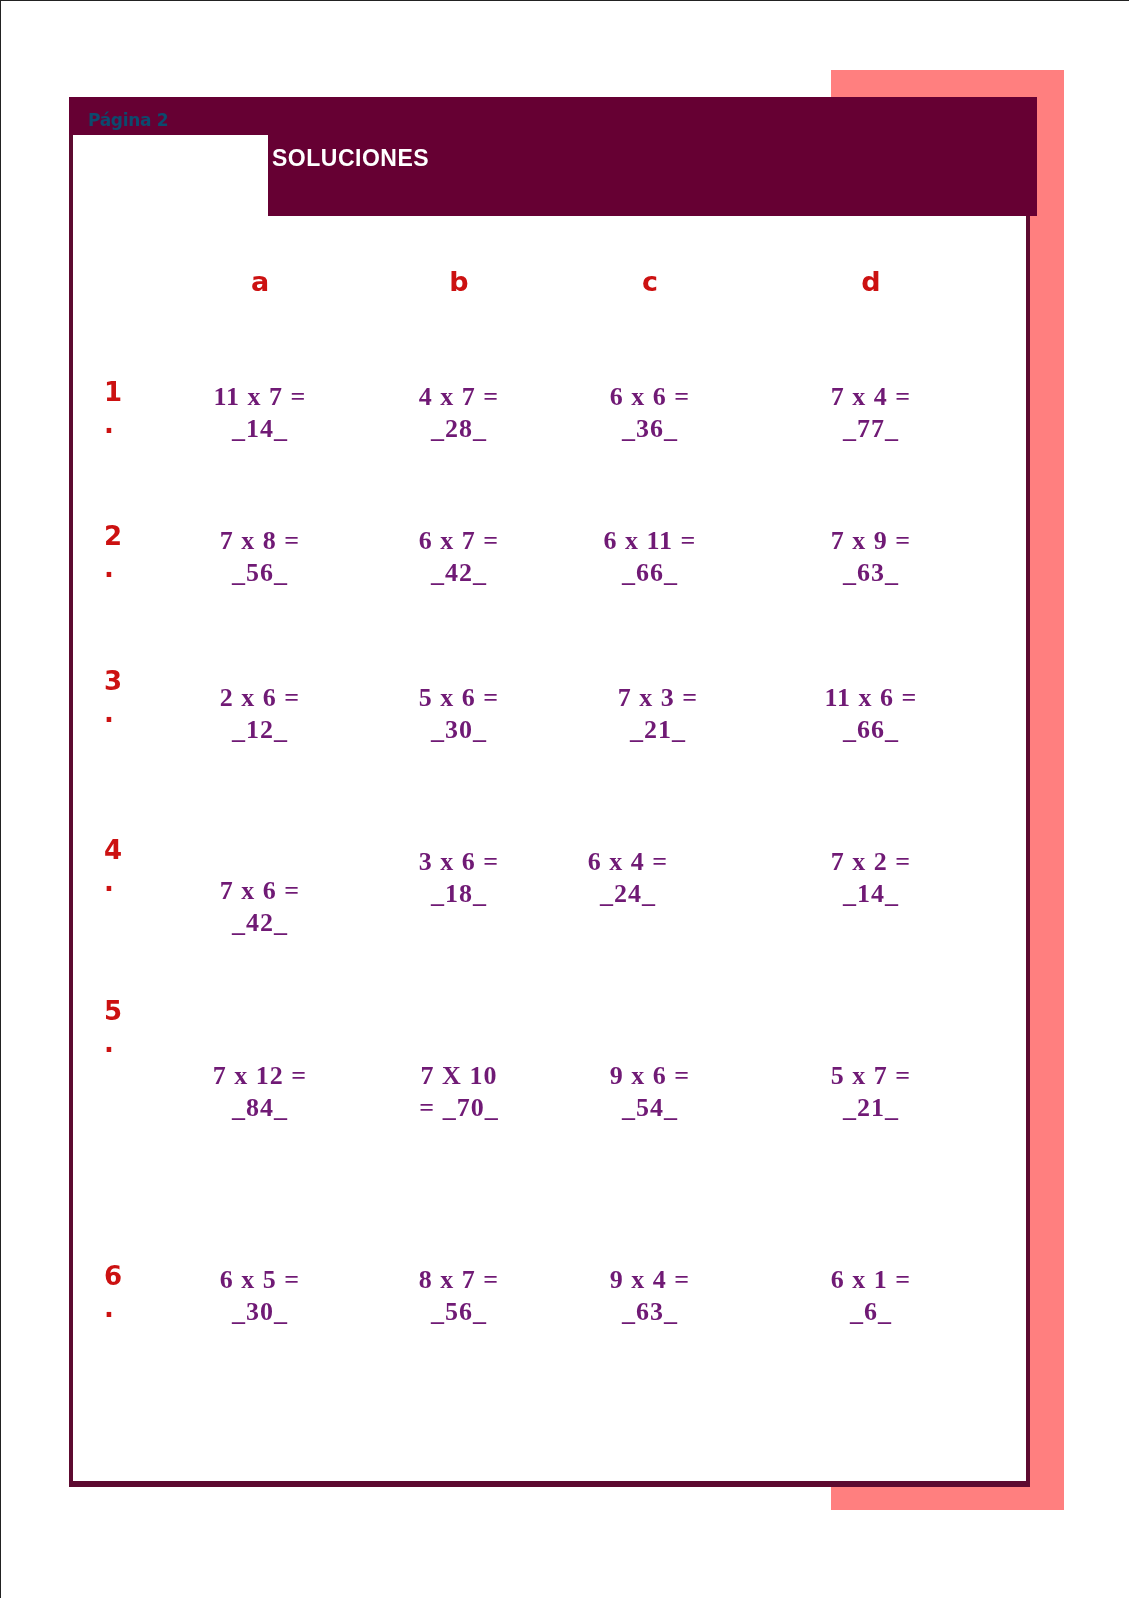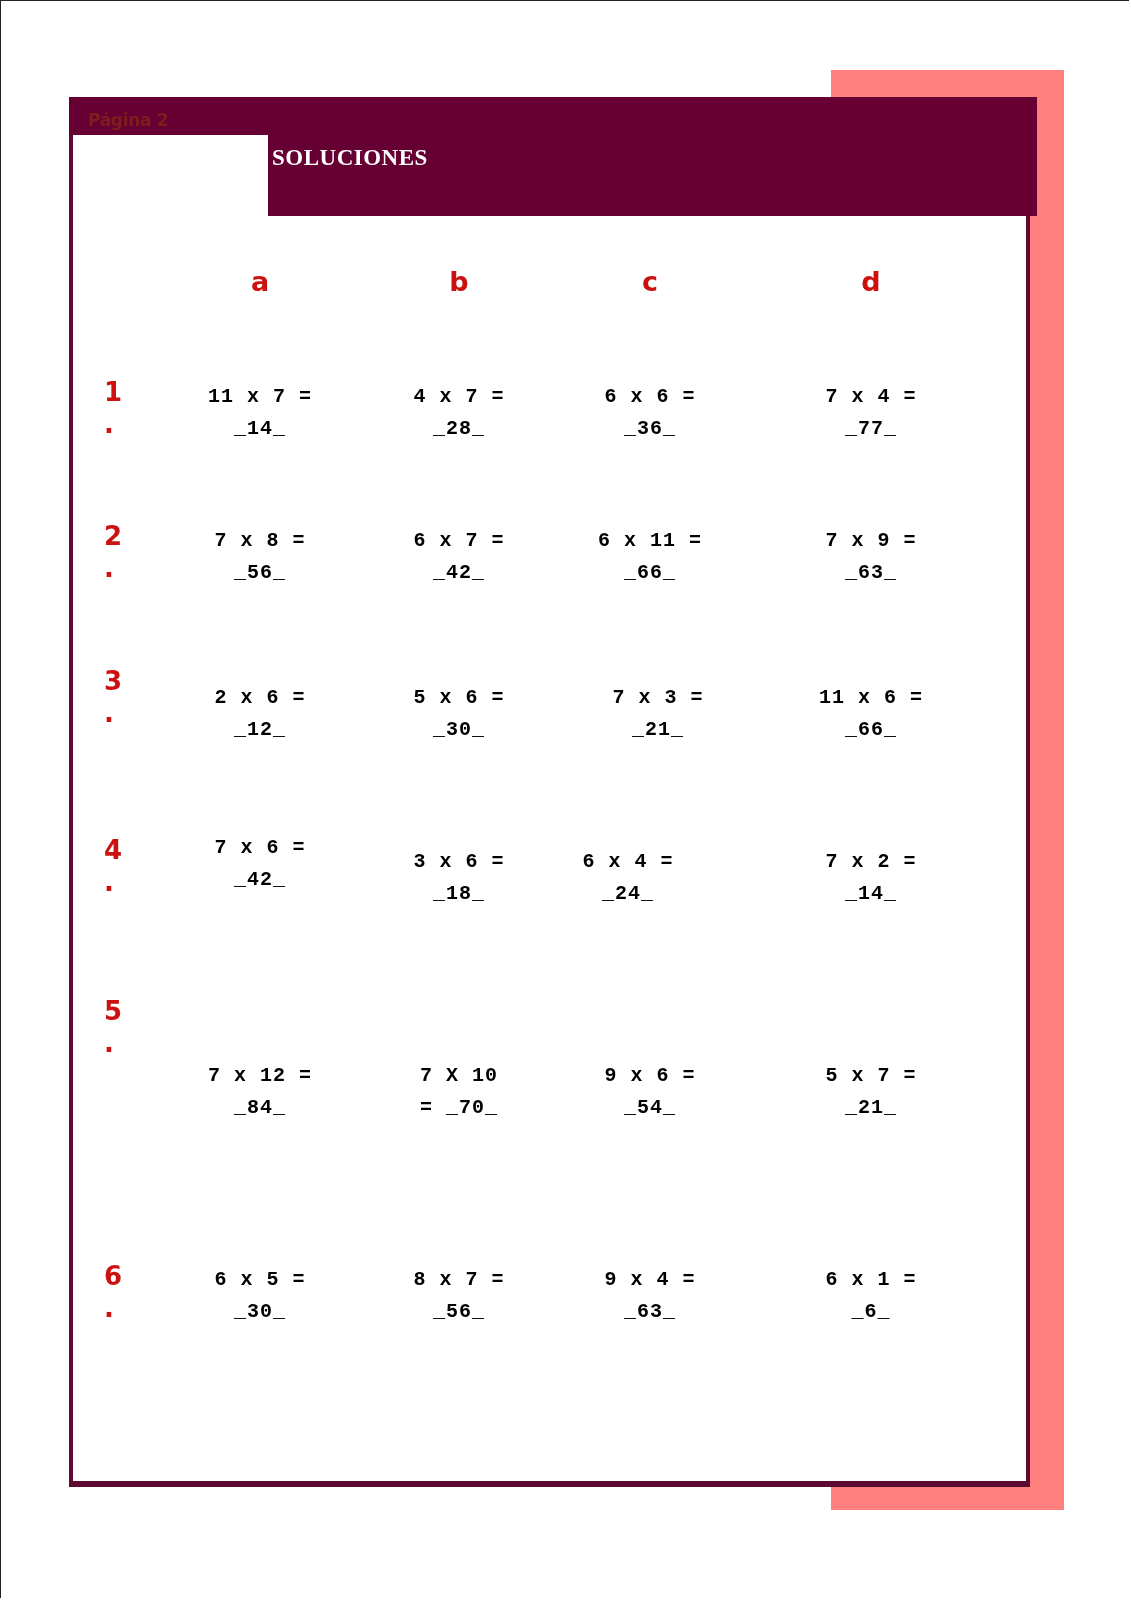--- a/index.html
+++ b/index.html
@@ -27,47 +27,47 @@
     .header-band {
       position: absolute; left: 69px; top: 97px; width: 968px; height: 38px;
       background: #660033;
     }
     .title-band {
       position: absolute; left: 268px; top: 135px; width: 769px; height: 81px;
       background: #660033;
     }
     .page-label {
       position: absolute; left: 88px; top: 110px;
-      color: #7f1d1d; font-weight: bold; font-size: 17px;
+      color: #0c4a6e; font-weight: bold; font-size: 17px;
       font-family: "DejaVu Sans", sans-serif;
       letter-spacing: -0.3px;
     }
     .title {
       position: absolute; left: 272px; top: 145px;
       color: #ffffff; font-size: 23px; font-weight: bold;
-      font-family: Liberation Serif, serif;
+      font-family: Liberation Sans, sans-serif;
       letter-spacing: 0.5px;
     }
     .col-header {
       position: absolute; top: 266px; width: 60px; margin-left: -30px;
       text-align: center; color: #cc1111;
       font-size: 27px; font-weight: bold;
       font-family: "DejaVu Sans", sans-serif;
     }
     .row-num {
       position: absolute; left: 104px; color: #cc1111;
       font-size: 26px; font-weight: bold; line-height: 32px;
       font-family: "DejaVu Sans", sans-serif;
     }
     .row-num .dot { display: block; font-size: 26px; line-height: 32px; }
     .cell {
       position: absolute; width: 180px; margin-left: -90px;
-      text-align: center; color: #000000;
-      font-size: 20px; font-weight: bold; line-height: 32px;
-      font-family: Liberation Mono, monospace;
+      text-align: center; color: #701a75;
+      font-size: 26px; font-weight: bold; line-height: 32px;
+      font-family: Liberation Serif, serif;
       letter-spacing: 1px;
     }
     .cell span { display: block; }
   </style>
 </head>
 <body>
 
 <div class="page-border"></div>
 <div class="pink-shadow"></div>
 <div class="frame"></div>
@@ -130,21 +130,21 @@
 <div class="cell" style="left:658px; top:682px">
     <span>7 x 3 =</span>
     <span>_21_</span>
   </div>
 <div class="cell" style="left:871px; top:682px">
     <span>11 x 6 =</span>
     <span>_66_</span>
   </div>
 
 <div class="row-num" style="top:834px"><span>4</span><span class="dot">.</span></div>
-<div class="cell" style="left:260px; top:832px">
+<div class="cell" style="left:260px; top:875px">
     <span>7 x 6 =</span>
     <span>_42_</span>
   </div>
 <div class="cell" style="left:459px; top:846px">
     <span>3 x 6 =</span>
     <span>_18_</span>
   </div>
 <div class="cell" style="left:628px; top:846px">
     <span>6 x 4 =</span>
     <span>_24_</span>

